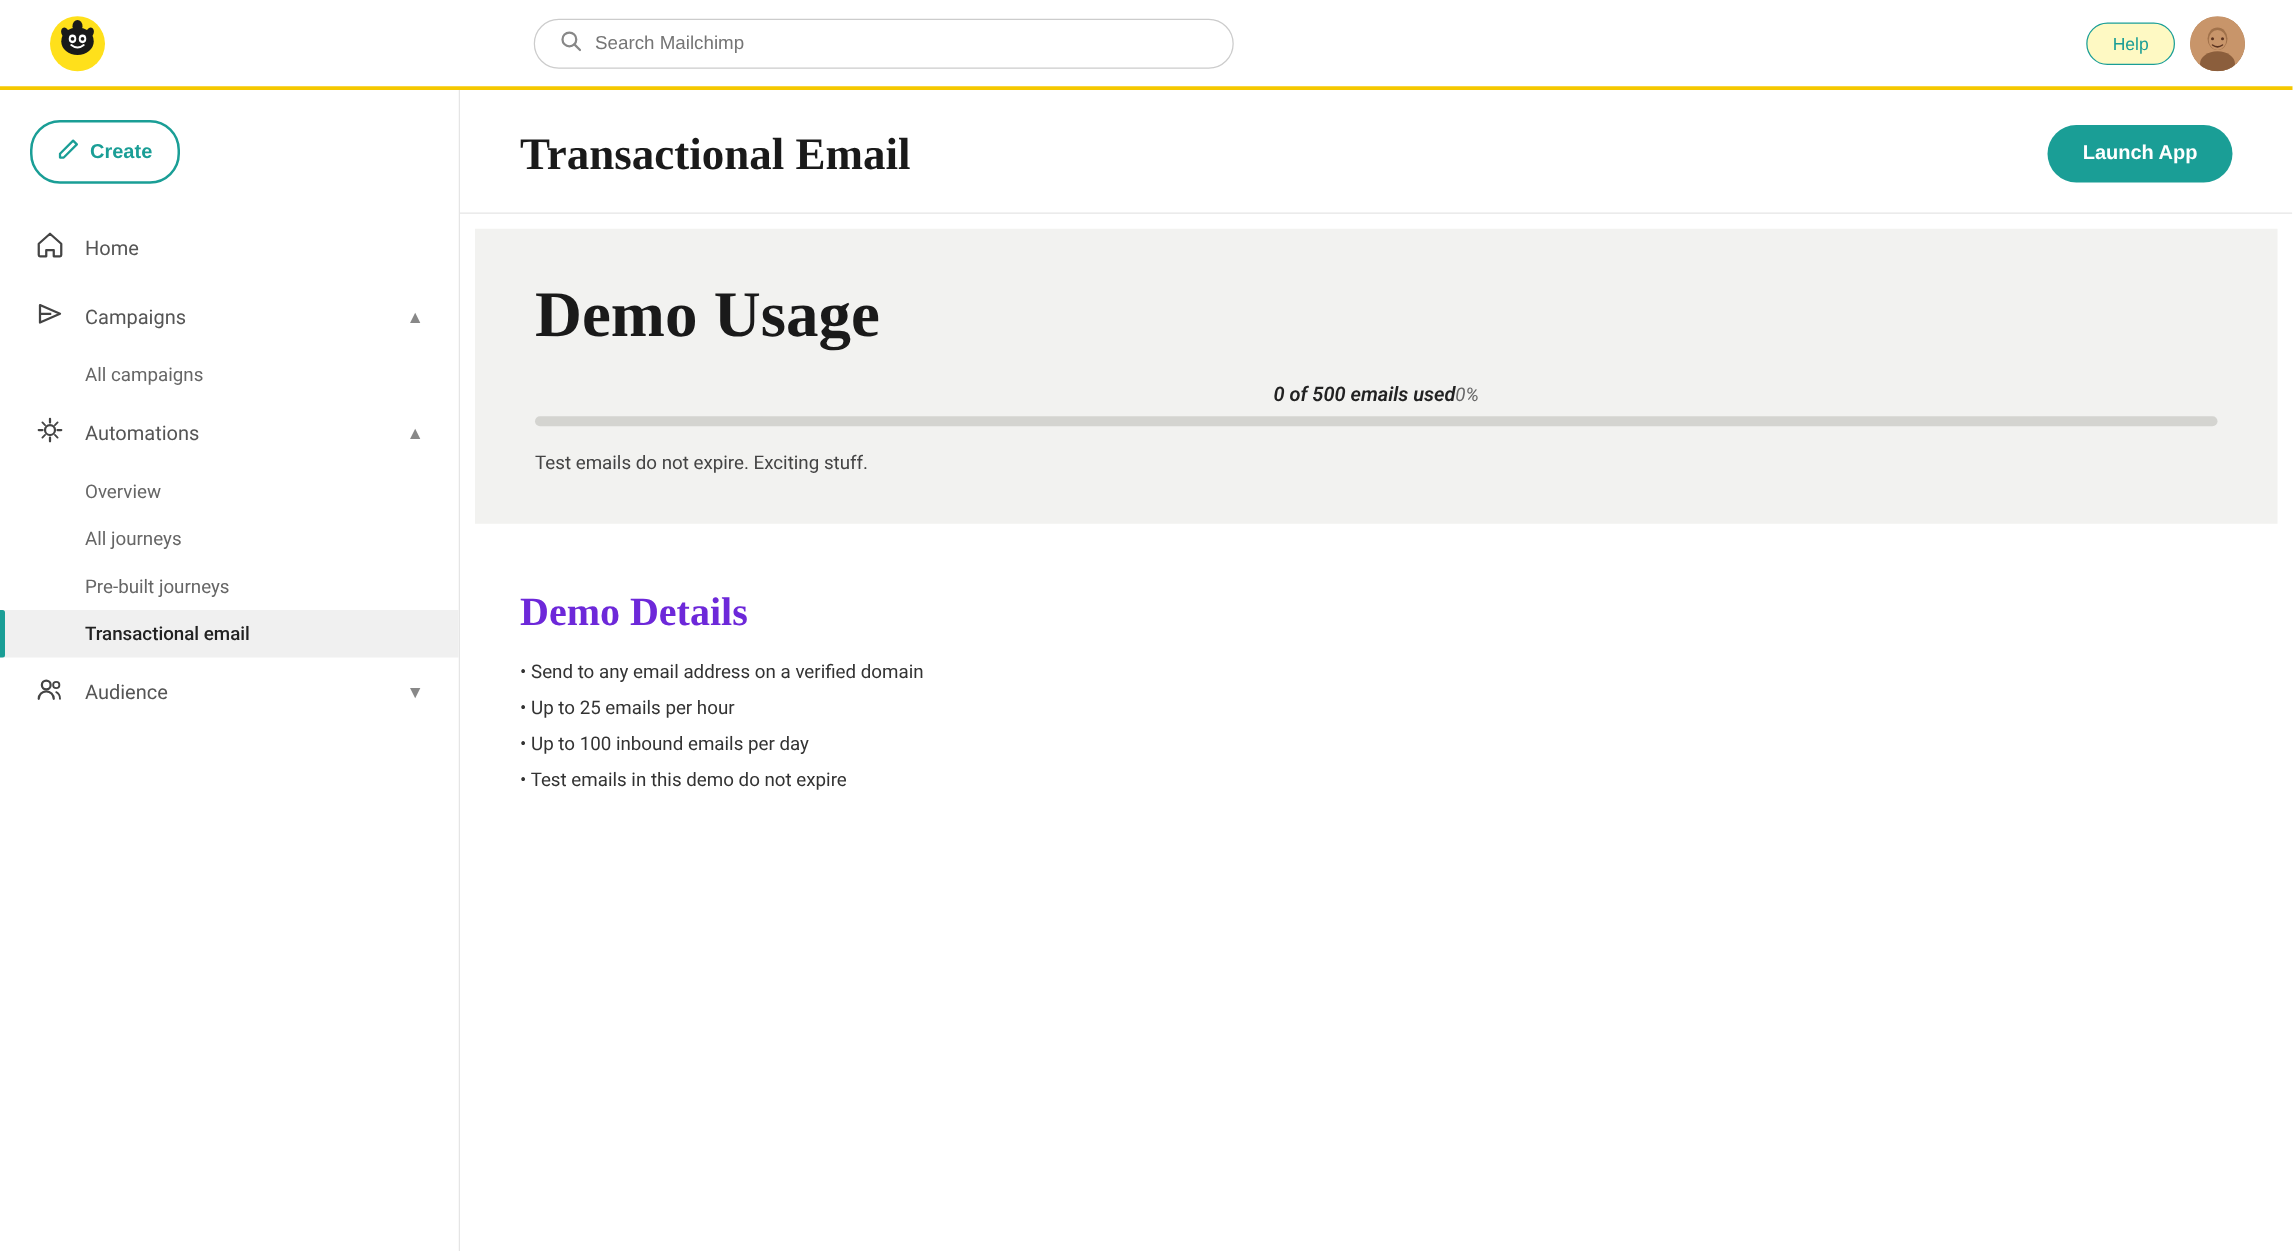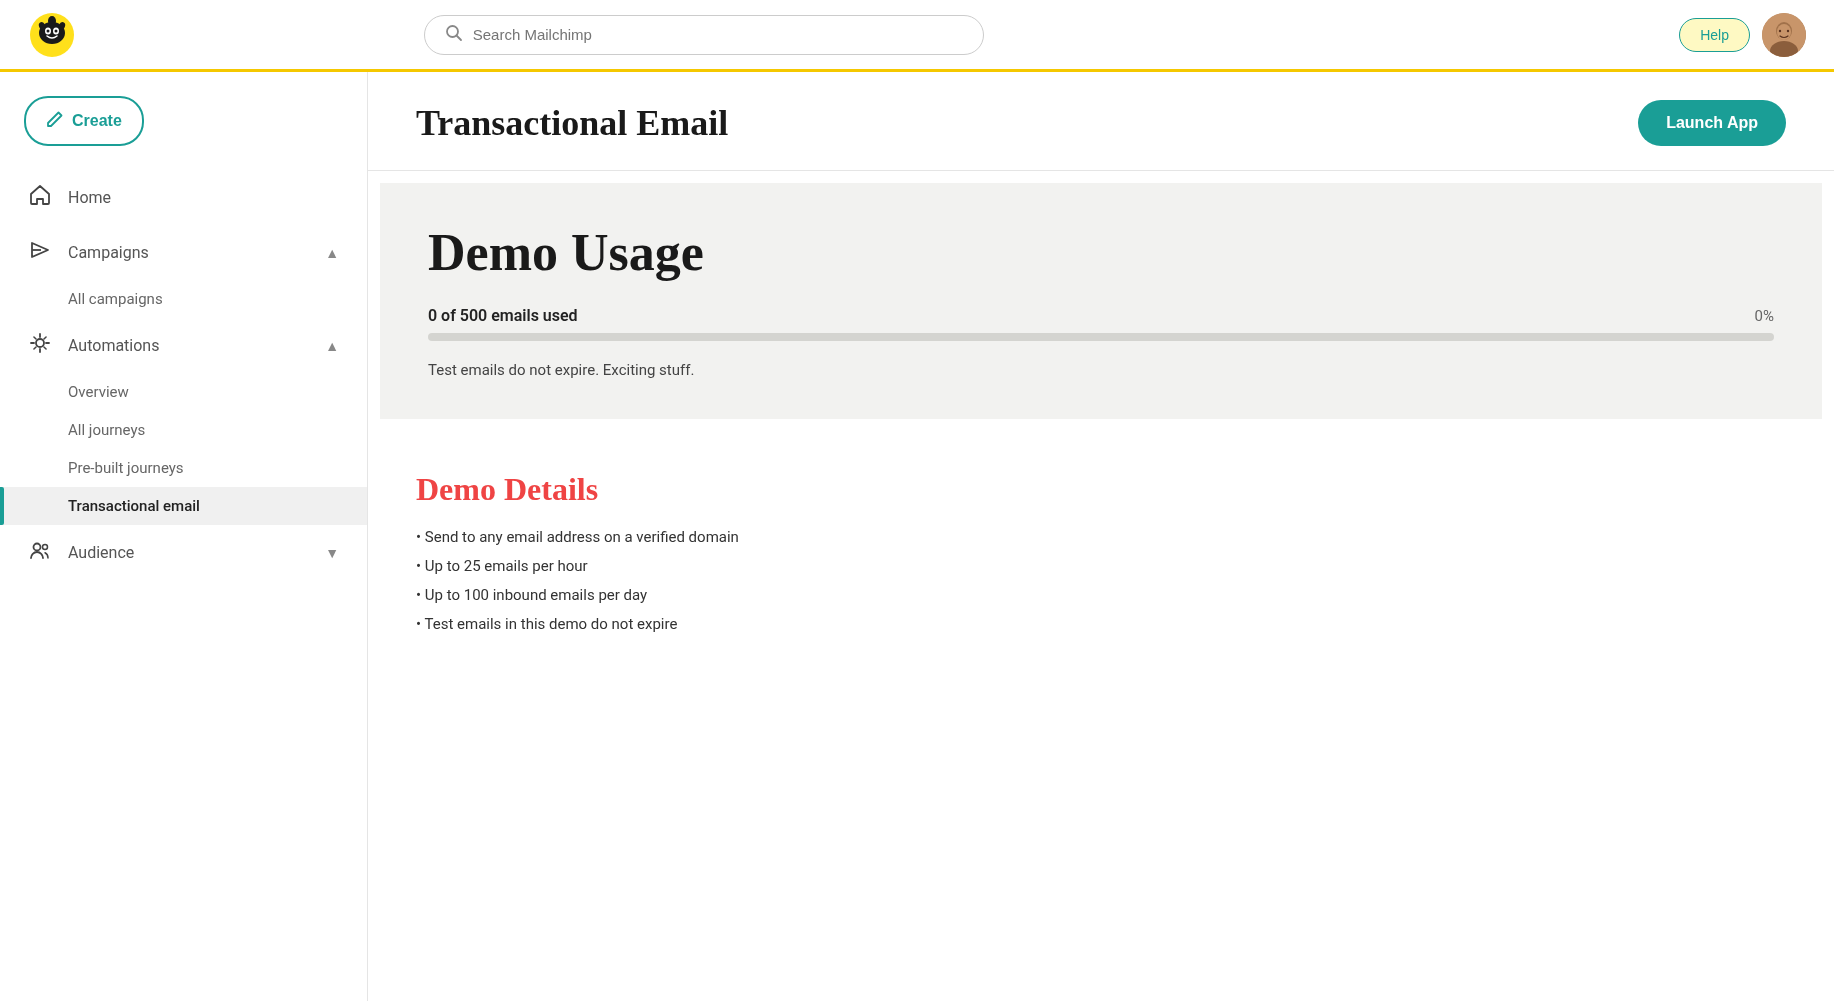--- a/index.html
+++ b/index.html
@@ -5,21 +5,21 @@
     * { box-sizing: border-box; margin: 0; padding: 0; }
     body { font-family: -apple-system, BlinkMacSystemFont, 'Segoe UI', Roboto, sans-serif; background: #fff; height: 1001px; overflow: hidden; }
 
     
     .topbar {
       height: 72px;
       background: #fff;
       border-bottom: 3px solid #f5c800;
       display: flex;
       align-items: center;
-      padding: 0 28px;
+      padding: 0 38px;
       gap: 0;
       position: fixed;
       top: 0; left: 0; right: 0;
       z-index: 100;
     }
     .topbar-logo {
       width: 48px;
       height: 48px;
       flex-shrink: 0;
     }
@@ -186,22 +186,23 @@
     .demo-usage-title {
       font-size: 52px;
       font-weight: 700;
       color: #1a1a1a;
       font-family: Georgia, serif;
       margin-bottom: 24px;
     }
     .usage-row {
       display: flex;
       align-items: center;
-      justify-content: space-between;
+      justify-content: center;
       margin-bottom: 8px;
+      font-style: italic;
     }
     .usage-label {
       font-size: 16px;
       font-weight: 600;
       color: #222;
     }
     .usage-pct {
       font-size: 15px;
       color: #666;
     }
@@ -223,21 +224,21 @@
       font-size: 15px;
       color: #444;
     }
 
     .details-section {
       padding: 40px 48px;
     }
     .details-title {
       font-size: 32px;
       font-weight: 700;
-      color: #ef4444;
+      color: #6d28d9;
       font-family: Georgia, serif;
       margin-bottom: 20px;
     }
     .details-list {
       list-style: none;
       display: flex;
       flex-direction: column;
       gap: 11px;
     }
     .details-list li {

